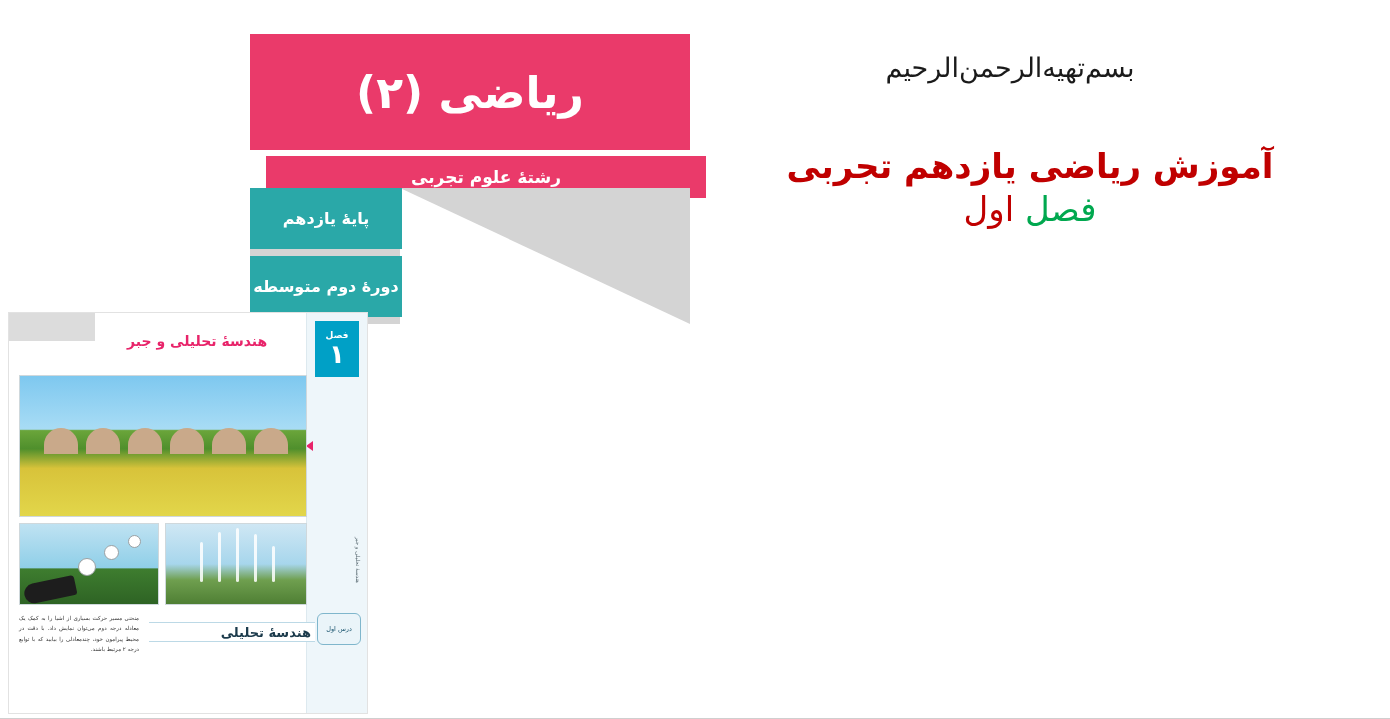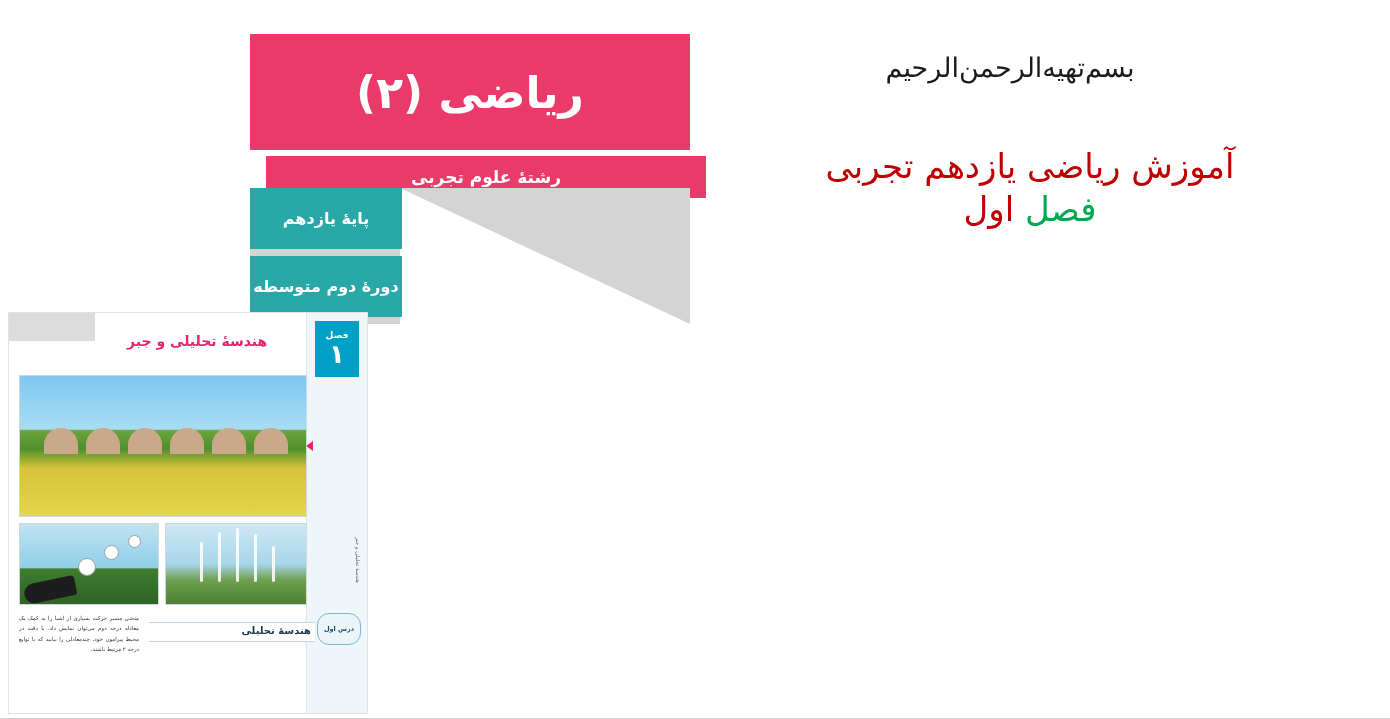--- a/index.html
+++ b/index.html
@@ -36,21 +36,21 @@
     font-size: 27px;
     color: #1a1a1a;
     letter-spacing: -1px;
     margin: 12px 40px 0 0;
     text-align: center;
     font-family: "DejaVu Serif", "Liberation Serif", serif;
   }
   .line-title {
     margin-top: 62px;
     font-size: 34px;
-    font-weight: normal;
+    font-weight: bold;
     color: #c00000;
     line-height: 1.25;
   }
   .line-chapter {
     font-size: 34px;
     font-weight: normal;
     color: #c00000;
     line-height: 1.25;
   }
   .line-chapter .green {
@@ -297,41 +297,41 @@
     height: 18px;
     border-top: 1px solid #bcd9e6;
     border-bottom: 1px solid #bcd9e6;
     background: #ffffff;
   }
   .toc-text {
     position: absolute;
     right: 50px;
     left: 4px;
     top: 12px;
-    font-size: 10px;
+    font-size: 13px;
     color: #1b3a4b;
     text-align: right;
     font-weight: bold;
     direction: rtl;
   }
   .toc-circle {
     position: absolute;
     right: 0;
     top: 0;
     width: 42px;
     height: 30px;
     border: 1px solid #7fb6cc;
-    border-radius: 12px;
+    border-radius: 6px;
     background: #eaf4f9;
     color: #14506b;
     font-size: 6.5px;
     display: flex;
     align-items: center;
     justify-content: center;
-    font-weight: bold;
+    font-weight: normal;
   }
   #pp-side-note {
     position: absolute;
     right: 6px;
     top: 110px;
     width: 48px;
     font-size: 5.5px;
     color: #5a6a72;
     writing-mode: vertical-rl;
     text-orientation: mixed;

